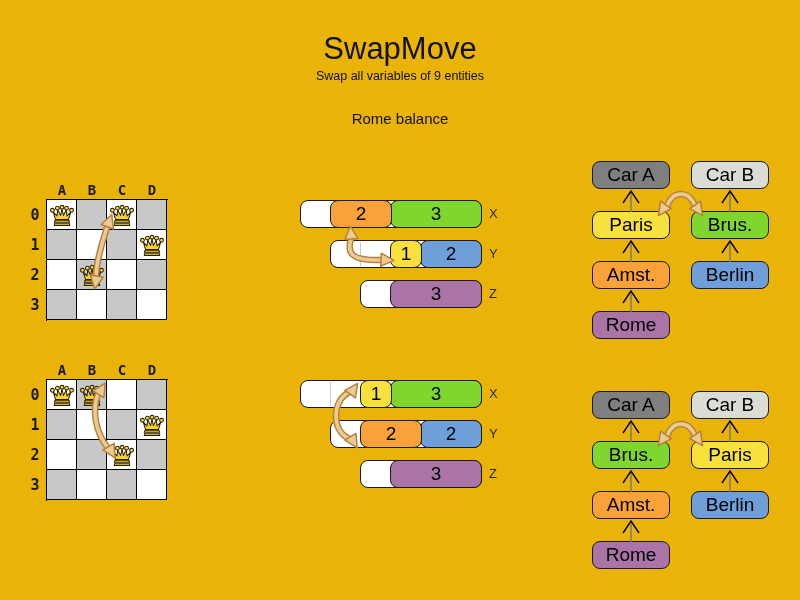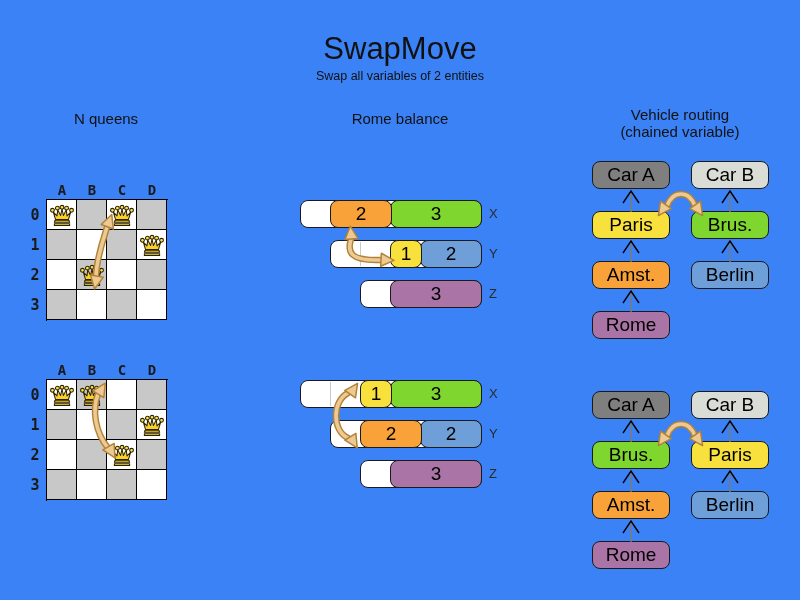--- a/index.html
+++ b/index.html
@@ -1,16 +1,16 @@
 <!DOCTYPE html>
 <html><head>
 <meta charset="utf-8">
 <style>
   html,body{margin:0;padding:0;background:#fff;}
-  #canvas{position:relative;width:800px;height:600px;background:#3b82f6;overflow:hidden;
+  #canvas{position:relative;width:800px;height:600px;background:#eab308;overflow:hidden;
           font-family:"Liberation Sans",sans-serif;color:#000;}
   #title{position:absolute;left:0;top:31px;width:100%;text-align:center;font-size:31px;color:#111;}
   #subtitle{position:absolute;left:0;top:69px;width:100%;text-align:center;font-size:12.5px;color:#111;}
   .hdr{position:absolute;font-size:15px;color:#111;text-align:center;line-height:17px;}
   
   .board{position:absolute;width:121px;height:121px;border-top:1px solid #000;border-left:1px solid #000;}
   .cell{position:absolute;width:30px;height:30px;box-sizing:border-box;
         border-right:1px solid #000;border-bottom:1px solid #000;background:#fff;}
   .cell.dark{background:var(--board-gray);}
   .collabel{position:absolute;width:30px;top:-18px;text-align:center;
@@ -34,28 +34,23 @@
   .arrow-head{fill:var(--arrow-fill);stroke:var(--arrow-stroke);stroke-width:1.5;stroke-linejoin:round;}
   .conn-line{stroke:#7a7a7a;stroke-width:1.5;}
   .conn-head{fill:none;stroke:#000;stroke-width:1.4;}
 </style>
 </head>
 <body>
 
 <div id="canvas" style="--board-gray: #c8c8c8; --arrow-fill: #ecca92; --arrow-stroke: #b3823a; --queen-gold: #f8d12c; --queen-light: #ffe14a;">
 
   <div id="title">SwapMove</div>
-  <div id="subtitle">Swap all variables of 2 entities</div>
-
-  <div class="hdr" style="left:26px;top:110px;width:160px;">N queens</div>
+  <div id="subtitle">Swap all variables of 9 entities</div>
+
   <div class="hdr" style="left:320px;top:110px;width:160px;">Rome balance</div>
-  <div class="hdr" style="left:600px;top:106px;width:160px;">
-    <div>Vehicle routing</div>
-    <div>(chained variable)</div>
-  </div>
 
   <svg id="overlay" width="800" height="600" viewBox="0 0 800 600">
     <defs>
       <symbol id="queen-symbol" viewBox="0 0 30 26">
         <g stroke="#2b2000" stroke-width="1.2" stroke-linejoin="round">
           <circle cx="4" cy="7" r="2.2" style="fill:var(--queen-light)"></circle>
           <circle cx="9.7" cy="4.5" r="2.2" style="fill:var(--queen-light)"></circle>
           <circle cx="15" cy="3.5" r="2.2" style="fill:var(--queen-light)"></circle>
           <circle cx="20.3" cy="4.5" r="2.2" style="fill:var(--queen-light)"></circle>
           <circle cx="26" cy="7" r="2.2" style="fill:var(--queen-light)"></circle>

